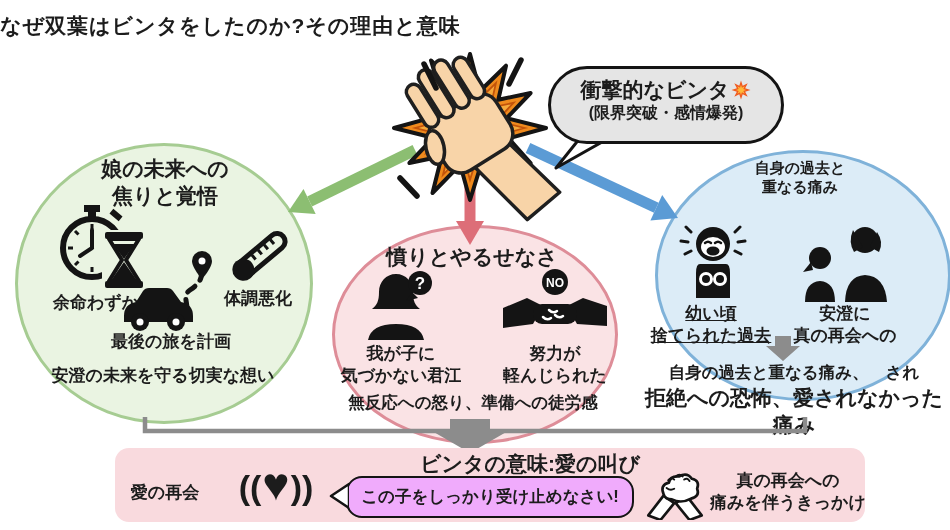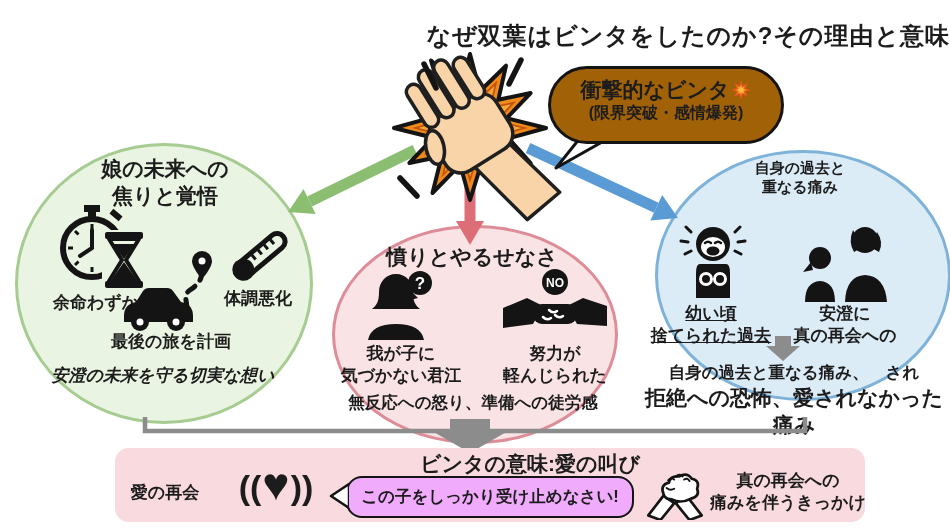--- a/index.html
+++ b/index.html
@@ -7,47 +7,47 @@
     --pink_fill:#fae3e5;  --pink_border:#de8d98;  --red_arrow:#dd6e78;
     --blue_fill:#dcecf7;  --blue_border:#7fb2d9;  --blue_arrow:#5b9bd5;
     --banner_fill:#f9dade; --gray:#8c8c8c; --ink:#1c1c1c;
     --burst_outer:#ef8a1d; --burst_inner:#f5a93b; --burst_core:#fcf3cf; --hand_skin:#f8d4a8;
   }
   html,body{margin:0;padding:0;background:#fff;}
   .canvas{position:relative;width:950px;height:530px;background:#fff;overflow:hidden;
           font-family:"Liberation Sans","DejaVu Sans",sans-serif;color:var(--ink);}
   .abs{position:absolute;}
   .ctext{position:absolute;text-align:center;font-weight:bold;line-height:1.28;z-index:3;}
-  .page-title{position:absolute;top:20px;left:0;width:100%;text-align:right;
-              font-size:24px;font-weight:800;letter-spacing:1px;z-index:3;}
+  .page-title{position:absolute;top:12px;left:0;width:100%;text-align:left;
+              font-size:21px;font-weight:800;letter-spacing:1px;z-index:3;}
   .circle{position:absolute;border-radius:50%;z-index:1;}
   #left-circle  {left:15px; top:143px;width:292px;height:275px;background:var(--green_fill);border:3px solid var(--green_border);}
   #center-circle{left:332px;top:225px;width:280px;height:213px;background:var(--pink_fill); border:3px solid var(--pink_border);}
   #right-circle {left:655px;top:150px;width:290px;height:245px;background:var(--blue_fill); border:3px solid var(--blue_border);}
   #overlay{position:absolute;left:0;top:0;z-index:4;pointer-events:none;}
   .icon{position:absolute;z-index:3;}
   
   #lc-title {left:60px; top:156px;width:210px;font-size:21px;}
   #lc-timer-label {left:36px; top:292px;width:120px;font-size:17px;}
   #lc-health-label{left:210px;top:288px;width:96px; font-size:17px;}
   #lc-trip-label  {left:96px; top:331px;width:150px;font-size:17px;}
-  #lc-footer {left:20px;top:365px;width:286px;font-size:17px;font-style:italic;}
+  #lc-footer {left:20px;top:365px;width:286px;font-size:17px;}
   
   #cc-title {left:362px;top:244px;width:220px;font-size:21px;}
   #cc-mother-label{left:336px;top:343px;width:130px;font-size:17px;}
   #cc-effort-label{left:494px;top:343px;width:122px;font-size:17px;}
   #cc-footer{left:340px;top:392px;width:266px;font-size:16.5px;}
   
   #rc-title {left:700px;top:158px;width:200px;font-size:15px;}
   #rc-past-label      {left:646px;top:303px;width:130px;font-size:17px;text-decoration:underline;}
   #rc-projection-label{left:786px;top:303px;width:118px;font-size:17px;}
   #rc-footer1{left:638px;top:362px;width:312px;font-size:16.5px;}
   #rc-footer2{left:638px;top:385px;width:312px;font-size:21px;}
   
-  #impact-bubble{left:548px;top:66px;width:230px;height:72px;background:#a16207;border:3px solid #141414;
+  #impact-bubble{left:548px;top:66px;width:230px;height:72px;background:#e5e5e5;border:3px solid #141414;
                  border-radius:40px;z-index:6;text-align:center;}
   #impact-line1{display:flex;justify-content:center;align-items:center;gap:2px;
                 font-size:21px;font-weight:bold;margin-top:9px;line-height:1.1;}
   #impact-line2{font-size:16px;font-weight:bold;margin-top:2px;}
   #impact-tail{left:552px;top:126px;z-index:5;}
   
   #banner{left:115px;top:448px;width:750px;height:74px;background:var(--banner_fill);border-radius:14px;z-index:5;}
   #banner-title{left:115px;top:451px;width:750px;font-size:21px;z-index:6;padding-left:40px;}
   #banner-love-label{left:122px;top:482px;width:86px;font-size:17px;z-index:6;}
   #banner-heart{left:222px;top:460px;width:108px;height:54px;display:flex;align-items:center;justify-content:center;z-index:6;}

